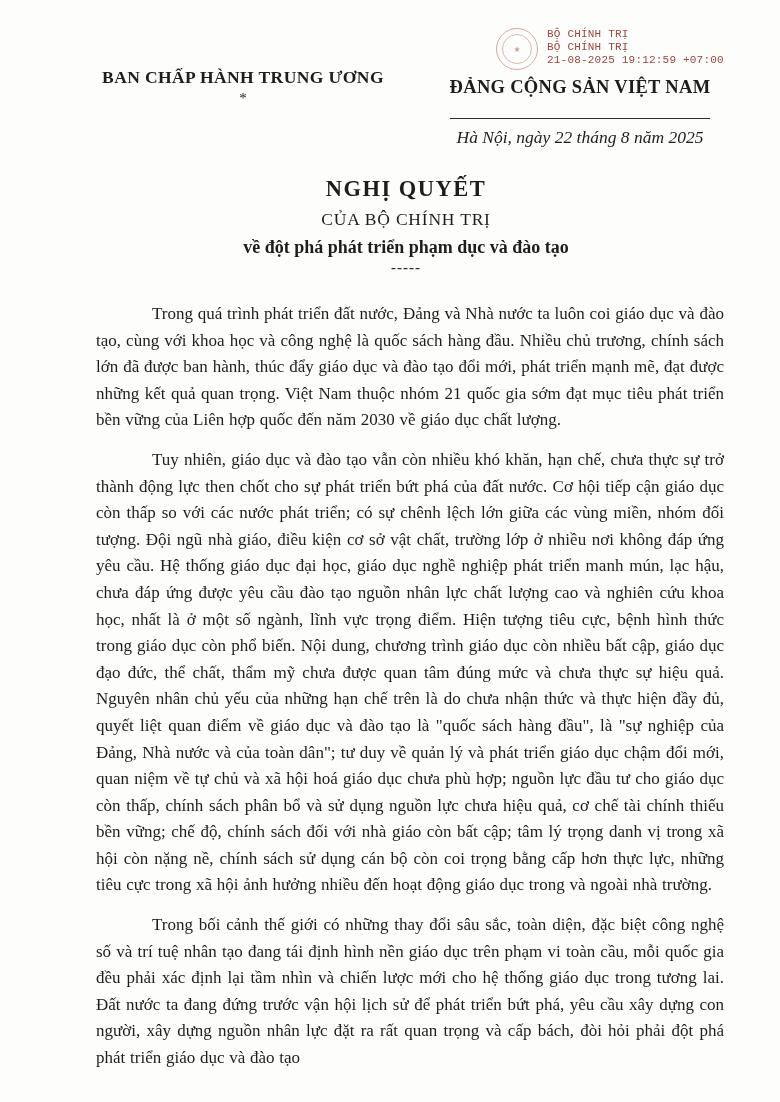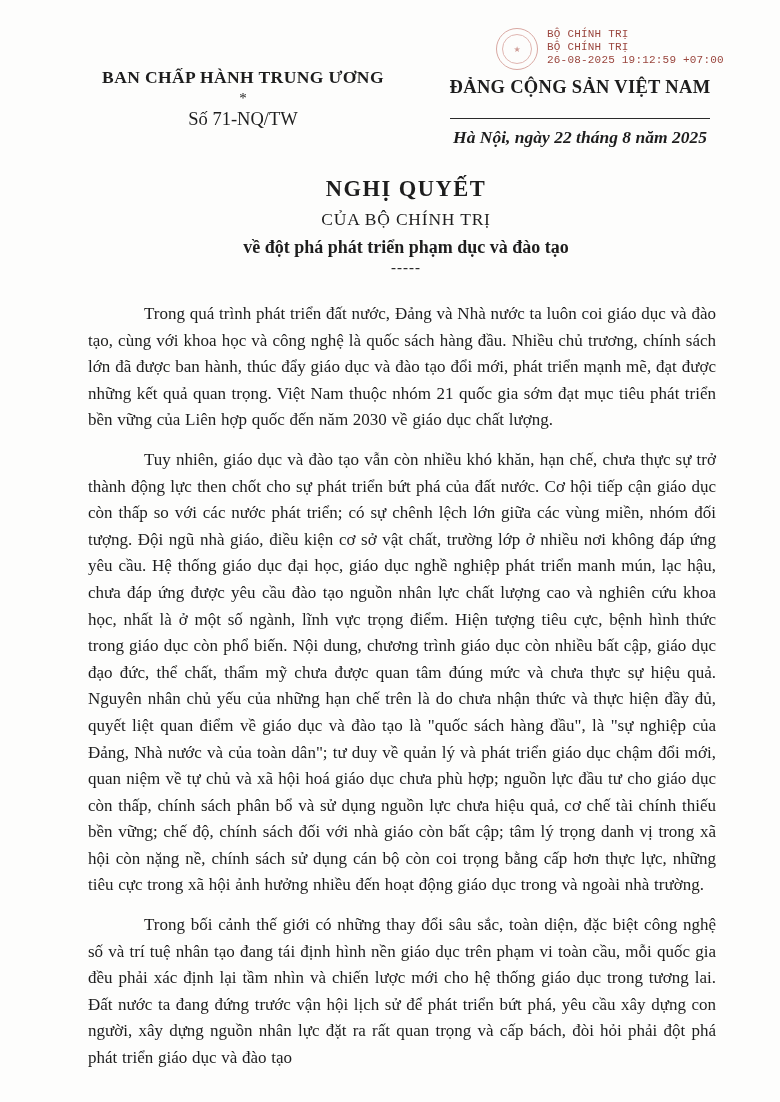--- a/index.html
+++ b/index.html
@@ -85,21 +85,21 @@
   .party-name {
     display: inline-block;
     font-weight: bold;
     font-size: 18.5px;
     letter-spacing: 0.3px;
     padding-bottom: 20px;
     border-bottom: 1.5px solid #2a2a2a;
     white-space: nowrap;
   }
   .date-line {
-    font-weight: bold;
+    font-weight: normal;
     font-style: italic;
     font-size: 17.5px;
     margin-top: 8px;
     white-space: nowrap;
   }
 
   
   .title-block {
     position: absolute;
     top: 176px;
@@ -128,21 +128,21 @@
     font-size: 15px;
     letter-spacing: 1px;
     margin-top: 1px;
     color: #2a2a2a;
   }
 
   
   .body-text {
     position: absolute;
     top: 301px;
-    left: 88px;
+    left: 96px;
     width: 628px;
   }
   .body-text p {
     margin: 0 0 13px 0;
     font-size: 17px;
     line-height: 26.6px;
     text-align: justify;
     text-indent: 56px;
     word-spacing: 0.5px;
   }
@@ -154,28 +154,27 @@
 
   <div class="stamp">
     <div class="seal">
       <div class="seal-inner">
         <span class="seal-star">★</span>
       </div>
     </div>
     <div class="stamp-text">
       <div>BỘ CHÍNH TRỊ</div>
       <div>BỘ CHÍNH TRỊ</div>
-      <div>26-08-2025 19:12:59 +07:00</div>
+      <div>21-08-2025 19:12:59 +07:00</div>
     </div>
   </div>
 
   <div class="header-left">
     <div class="org-name">BAN CHẤP HÀNH TRUNG ƯƠNG</div>
     <div class="org-star">*</div>
-    <div class="doc-number">Số 71-NQ/TW</div>
   </div>
 
   <div class="header-right">
     <div>
       <span class="party-name">ĐẢNG CỘNG SẢN VIỆT NAM</span>
     </div>
     <div class="date-line">Hà Nội, ngày 22 tháng 8 năm 2025</div>
   </div>
 
   <div class="title-block">

